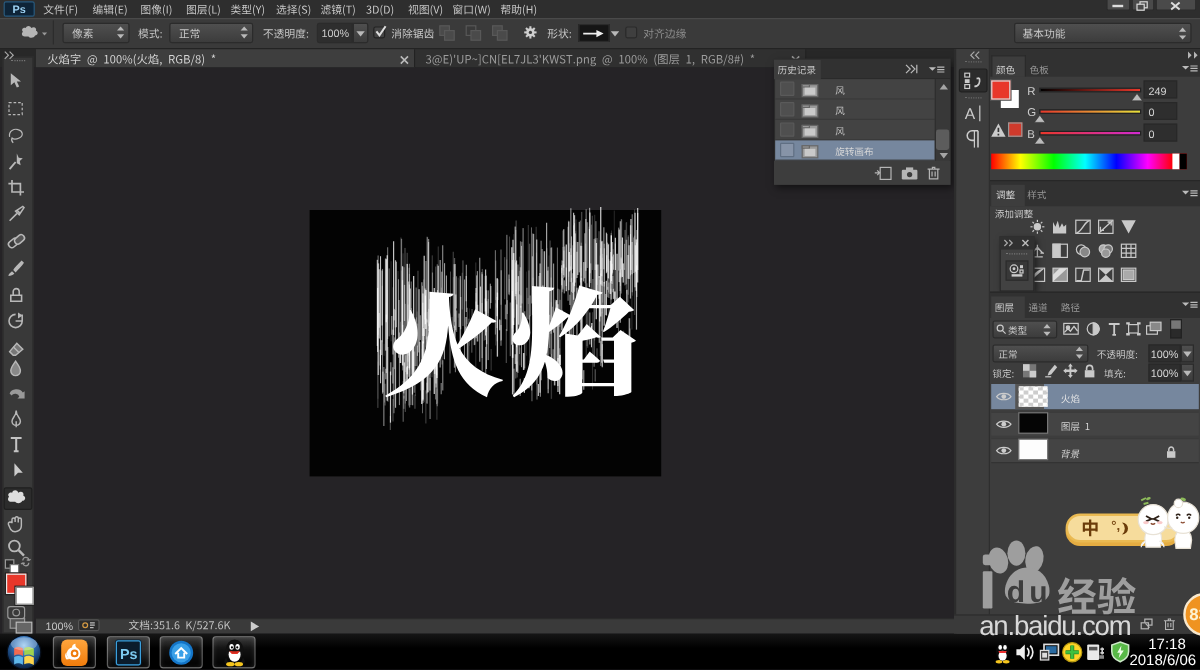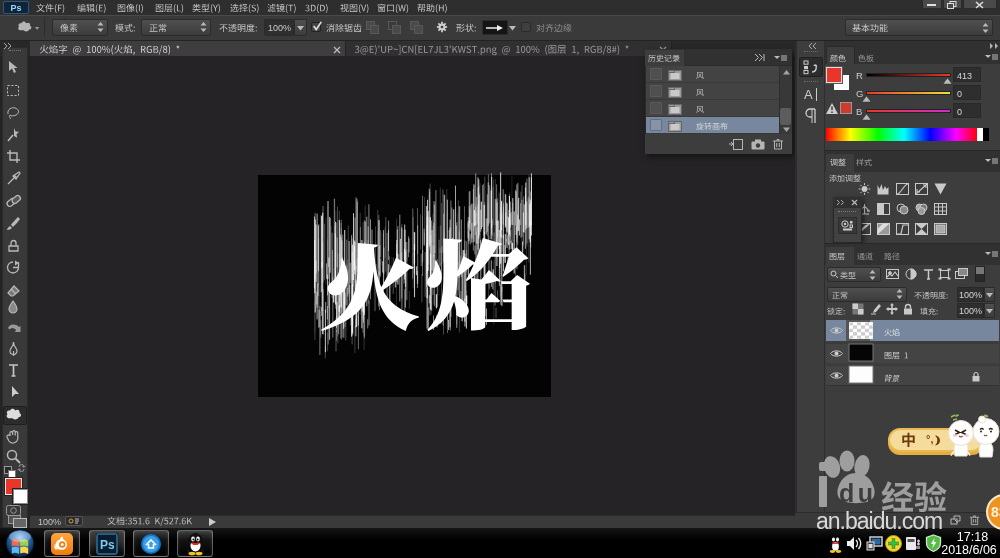--- a/index.html
+++ b/index.html
@@ -1127,21 +1127,21 @@
 <div style="position:absolute;left:834px;top:75px;width:15px;height:15px;background:#fff"></div>
 <div style="position:absolute;left:826px;top:67px;width:16px;height:16px;background:#e8372a;border:1px solid #ddd;box-shadow:0 0 0 1px #555"></div>
 <svg class="t" style="left:856px;top:70px" width="10" height="10">
     <text x="0" y="9" font-size="9.5" fill="#ccc" font-family="Liberation Sans">R</text>
   </svg>
 <div style="position:absolute;left:866px;top:73px;width:85px;height:4px;background:linear-gradient(90deg,#000,#e8372a);border:1px solid #222"></div>
 <svg class="t" style="left:943px;top:78px" width="9" height="6" viewBox="0 0 9 6">
     <path d="M4.5 0 L9 6 H0 Z" fill="#bbb" stroke="#333" stroke-width="0.5"></path>
   </svg>
 <div style="position:absolute;left:953px;top:67px;width:28px;height:15px;background:#2e2e2e;border:1px solid #282828"></div>
-<div style="position:absolute;left:957px;top:71px;font-family:Liberation Sans,sans-serif;font-weight:400;font-size:9px;color:#d5d5d5;white-space:nowrap;line-height:1.15;">413</div>
+<div style="position:absolute;left:957px;top:71px;font-family:Liberation Sans,sans-serif;font-weight:400;font-size:9px;color:#d5d5d5;white-space:nowrap;line-height:1.15;">249</div>
 <svg class="t" style="left:856px;top:88px" width="10" height="10">
     <text x="0" y="9" font-size="9.5" fill="#ccc" font-family="Liberation Sans">G</text>
   </svg>
 <div style="position:absolute;left:866px;top:91px;width:85px;height:4px;background:linear-gradient(90deg,#e8372a,#e8e13a);border:1px solid #222"></div>
 <svg class="t" style="left:862px;top:96px" width="9" height="6" viewBox="0 0 9 6">
     <path d="M4.5 0 L9 6 H0 Z" fill="#bbb" stroke="#333" stroke-width="0.5"></path>
   </svg>
 <div style="position:absolute;left:953px;top:85px;width:28px;height:15px;background:#2e2e2e;border:1px solid #282828"></div>
 <div style="position:absolute;left:957px;top:89px;font-family:Liberation Sans,sans-serif;font-weight:400;font-size:9px;color:#d5d5d5;white-space:nowrap;line-height:1.15;">0</div>
 <svg class="t" style="left:856px;top:106px" width="10" height="10">

